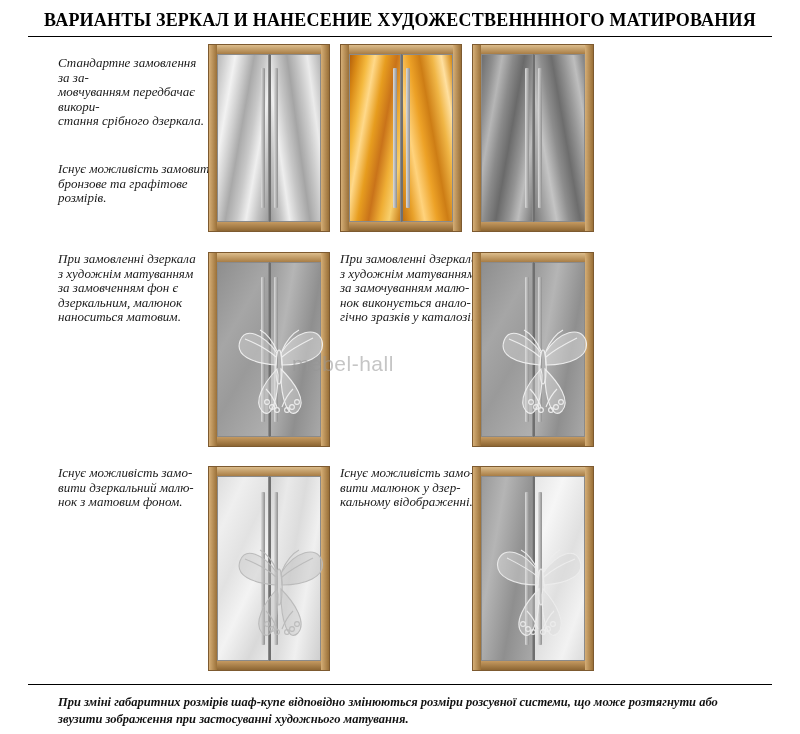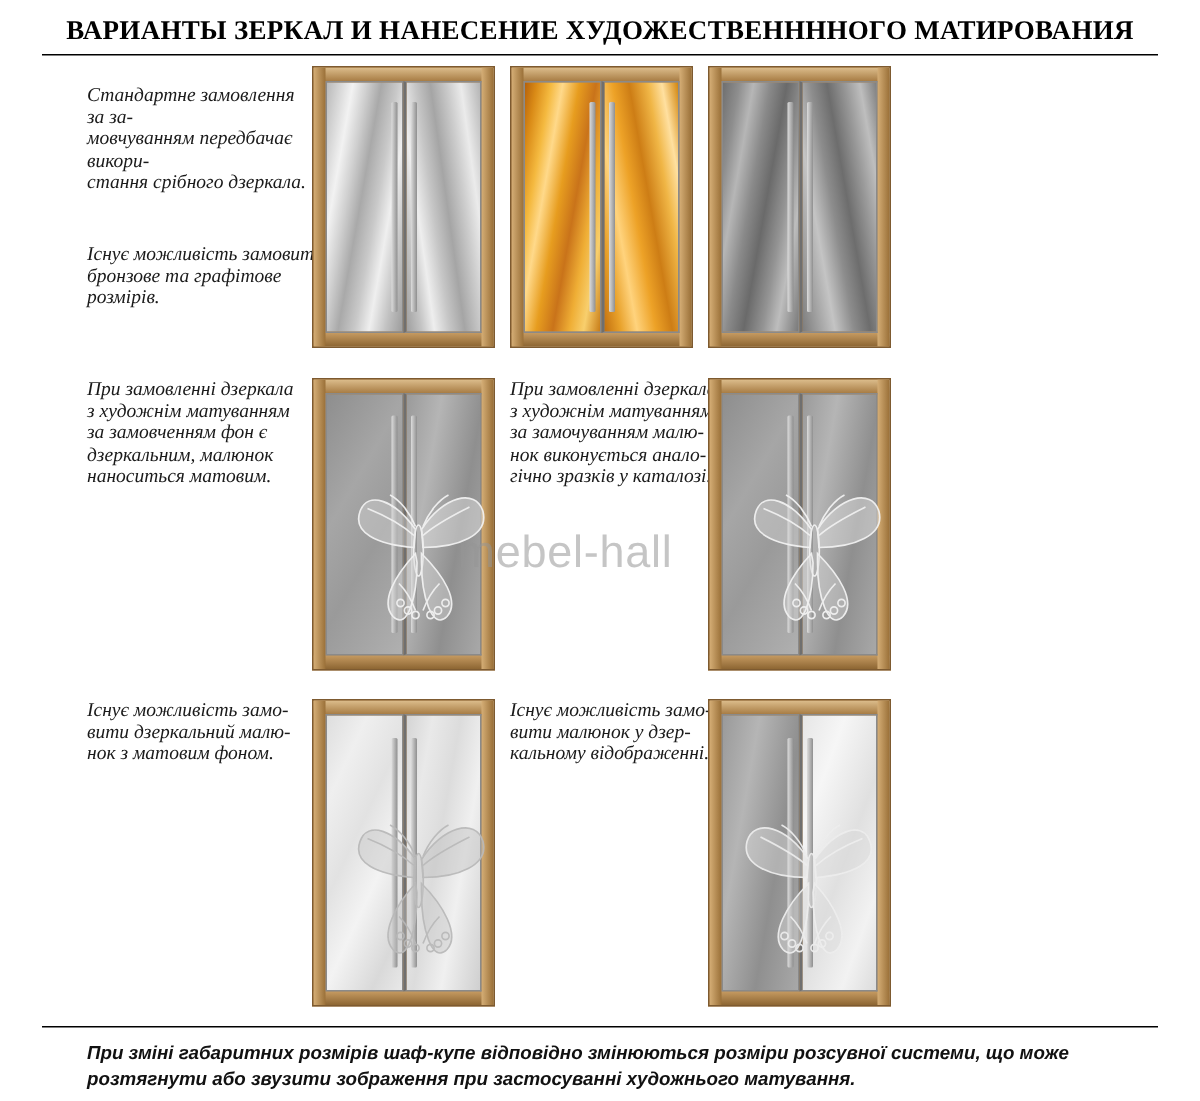--- a/index.html
+++ b/index.html
@@ -51,21 +51,21 @@
     line-height: 14.5px;
     color: #1a1a1a;
     white-space: pre-line;
   }
 
   .footer {
     position: absolute;
     left: 58px;
     top: 694px;
     width: 700px;
-    font-family: Liberation Sans, sans-serif;
+    font-family: Liberation Serif, serif;
     font-style: italic;
     font-weight: bold;
     font-size: 12.5px;
     line-height: 17px;
     color: #111;
     white-space: pre-line;
   }
 
   
   .wardrobe {
@@ -178,24 +178,24 @@
   .handle.h-left { left: 3px; }
 
   .btf {
     position: absolute;
     pointer-events: none;
   }
   .btf svg { display: block; }
 
   .watermark {
     position: absolute;
-    left: 305px;
+    left: 292px;
     top: 352px;
     font-family: "Liberation Sans", sans-serif;
-    font-size: 30px;
+    font-size: 21px;
     color: rgba(150,150,150,0.55);
     letter-spacing: 0.5px;
     font-weight: 400;
   }
 </style>
 </head>
 <body>
 
 <div class="page">
 

